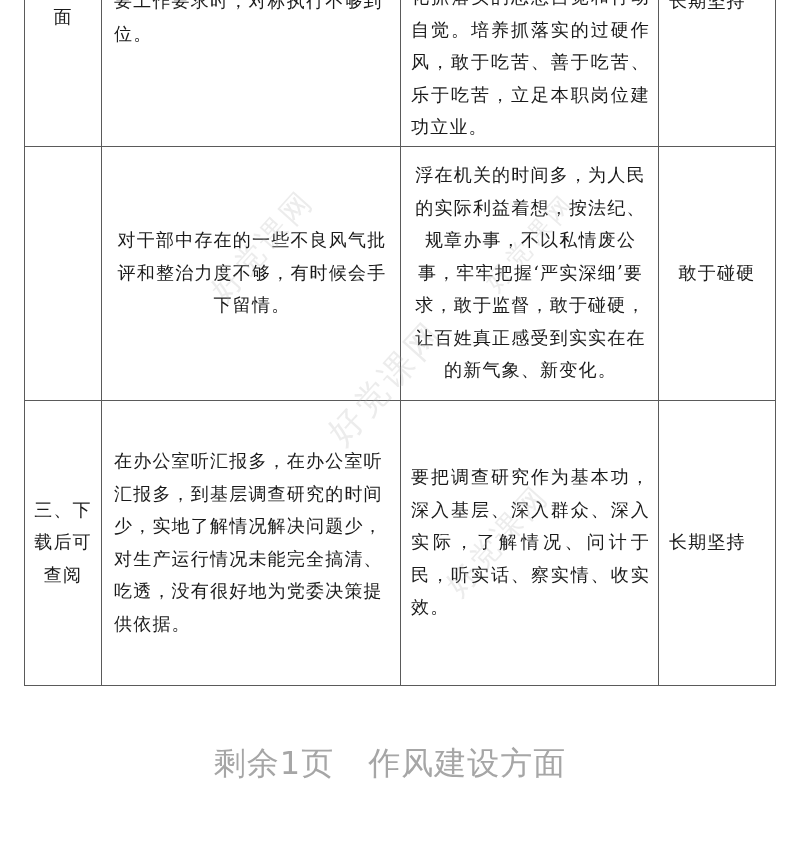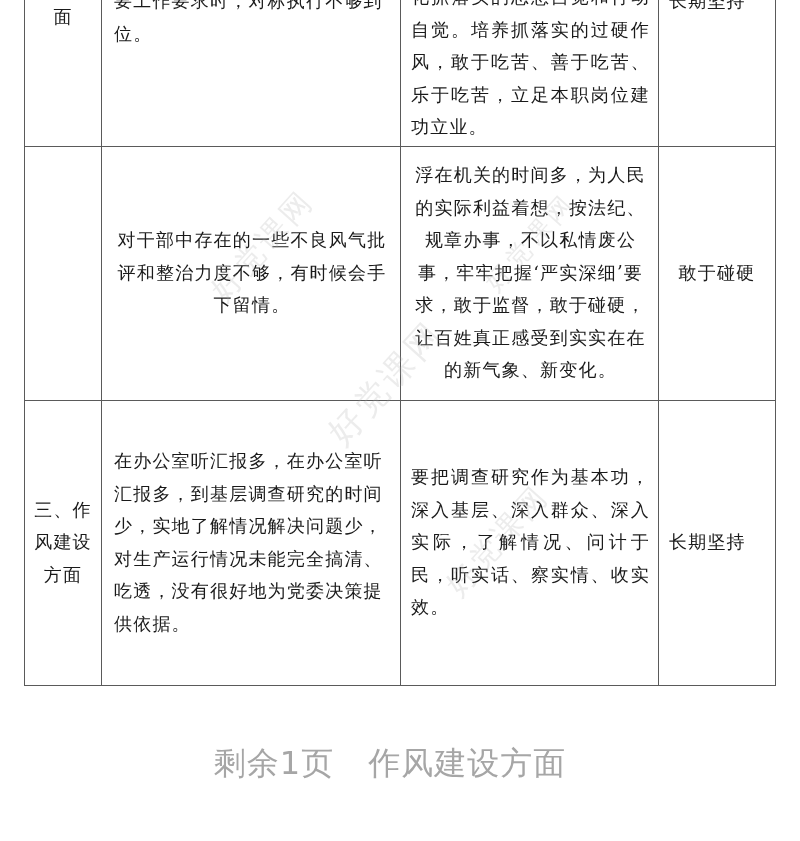--- a/index.html
+++ b/index.html
@@ -117,21 +117,21 @@
       </td>
       <td class="meas">
         <span class="cell-text">浮在机关的时间多，为人民的实际利益着想，按法纪、规章办事，不以私情废公事，牢牢把握‘严实深细’要求，敢于监督，敢于碰硬，让百姓真正感受到实实在在的新气象、新变化。</span>
       </td>
       <td class="term">
         <span class="cell-text">敢于碰硬</span>
       </td>
     </tr>
     <tr class="row-3">
       <td class="cat">
-        <span class="cell-text">三、作风建设方面</span>
+        <span class="cell-text">三、下载后可查阅</span>
       </td>
       <td class="prob">
         <span class="cell-text">在办公室听汇报多，在办公室听汇报多，到基层调查研究的时间少，实地了解情况解决问题少，对生产运行情况未能完全搞清、吃透，没有很好地为党委决策提供依据。</span>
       </td>
       <td class="meas">
         <span class="cell-text">要把调查研究作为基本功，深入基层、深入群众、深入实际，了解情况、问计于民，听实话、察实情、收实效。</span>
       </td>
       <td class="term">
         <span class="cell-text">长期坚持</span>
       </td>

